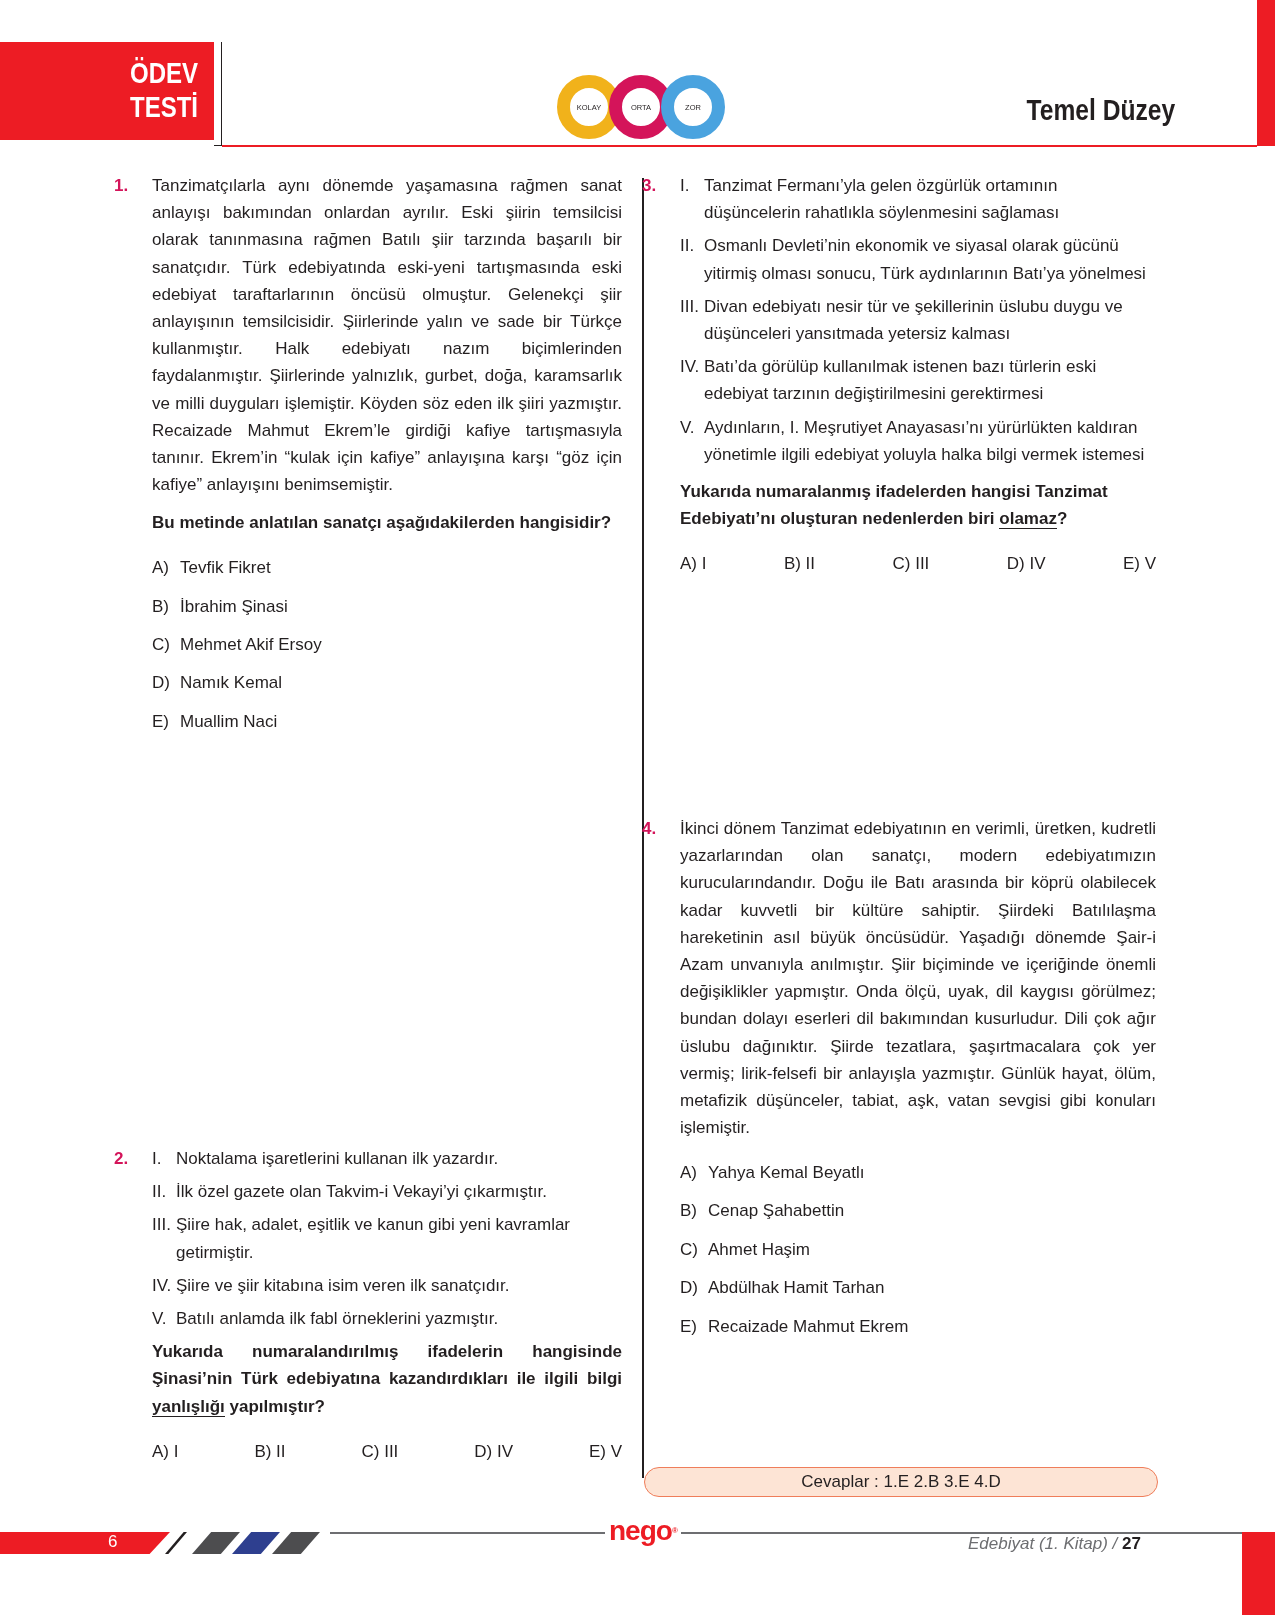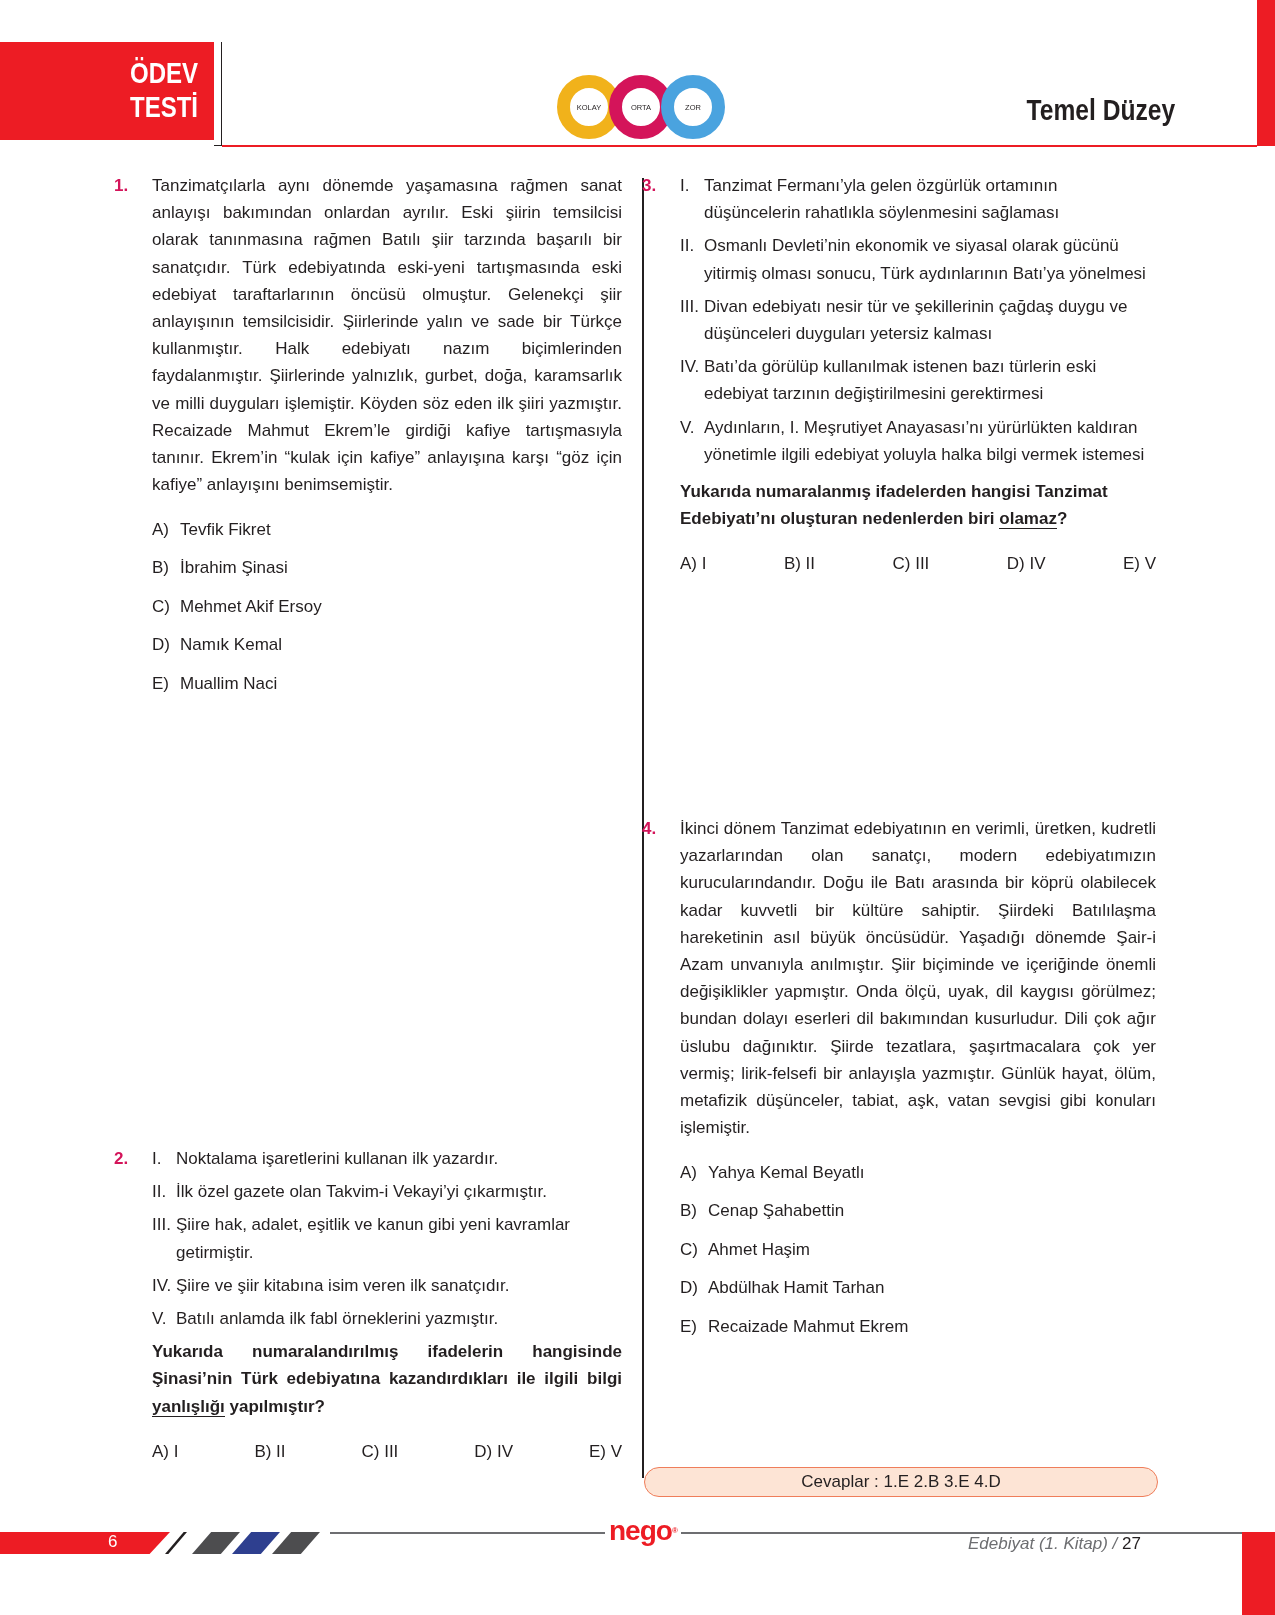--- a/index.html
+++ b/index.html
@@ -50,21 +50,21 @@
   .ft-pgl { position: absolute; left: 108px; top: 1532px; color: #fff; font-size: 17px; }
   .stripe { position: absolute; top: 1532px; width: 46px; height: 22px; clip-path: polygon(40% 0, 100% 0, 60% 100%, 0 100%); }
   .s0 { left: 165px; background: #231f20; clip-path: polygon(85% 0, 100% 0, 15% 100%, 0 100%); width: 22px; }
   .s1 { left: 192px; background: #4d4d4f; width: 48px; }
   .s2 { left: 232px; background: #2e3f8f; width: 48px; }
   .s3 { left: 272px; background: #4d4d4f; width: 48px; }
   .ft-line { position: absolute; left: 330px; top: 1532px; width: 912px; height: 1.5px; background: #6d6e71; }
   .logo { position: absolute; left: 605px; top: 1516px; height: 30px; padding: 0 4px; background: #fff; font-weight: bold; font-size: 28px; color: #ed1c24; letter-spacing: -1px; line-height: 30px; }
   .logo sup { font-size: 8px; color: #ed1c24; vertical-align: top; }
   .ft-book { position: absolute; right: 134px; top: 1534px; font-size: 17px; color: #6d6e71; font-style: italic; }
-  .ft-book b { font-style: normal; font-weight: normal; color: #231f20; }
+  .ft-book b { font-style: normal; font-weight: bold; color: #231f20; }
   .ft-right-red { position: absolute; right: 0; top: 1532px; width: 33px; height: 83px; background: #ed1c24; }
 </style>
 </head>
 <body>
 
 <div class="hdr-right-red"></div>
 <div class="hdr-red-edge"></div>
 <div class="hdr-red">
   <div class="hdr-title">
     <div>ÖDEV</div>
@@ -85,20 +85,21 @@
     </div>
 </div>
 
 <div class="level-title">Temel Düzey</div>
 
 <div class="divider"></div>
 
 <div class="q q1">
   <span class="qnum">1.</span>
   <p class="body-text">Tanzimatçılarla aynı dönemde yaşamasına rağmen sanat anlayışı bakımından onlardan ayrılır. Eski şiirin temsilcisi olarak tanınmasına rağmen Batılı şiir tarzında başarılı bir sanatçıdır. Türk edebiyatında eski-yeni tartışmasında eski edebiyat taraftarlarının öncüsü olmuştur. Gelenekçi şiir anlayışının temsilcisidir. Şiirlerinde yalın ve sade bir Türkçe kullanmıştır. Halk edebiyatı nazım biçimlerinden faydalanmıştır. Şiirlerinde yalnızlık, gurbet, doğa, karamsarlık ve milli duyguları işlemiştir. Köyden söz eden ilk şiiri yazmıştır. Recaizade Mahmut Ekrem’le girdiği kafiye tartışmasıyla tanınır. Ekrem’in “kulak için kafiye” anlayışına karşı “göz için kafiye” anlayışını benimsemiştir.</p>
+  <p class="bold" style="margin-top:11px;">Bu metinde anlatılan sanatçı aşağıdakilerden hangisidir?</p>
   <div class="opts-col" style="margin-top:12px;">
     <div class="opt">
         <span class="l">A)</span>
         <span>Tevfik Fikret</span>
       </div>
     <div class="opt">
         <span class="l">B)</span>
         <span>İbrahim Şinasi</span>
       </div>
     <div class="opt">
@@ -153,21 +154,21 @@
   <div class="roman">
       <span class="rn">I.</span>
       <span class="rt">Tanzimat Fermanı’yla gelen özgürlük ortamının düşüncelerin rahatlıkla söylenmesini sağlaması</span>
     </div>
   <div class="roman">
       <span class="rn">II.</span>
       <span class="rt">Osmanlı Devleti’nin ekonomik ve siyasal olarak gücünü yitirmiş olması sonucu, Türk aydınlarının Batı’ya yönelmesi</span>
     </div>
   <div class="roman">
       <span class="rn">III.</span>
-      <span class="rt">Divan edebiyatı nesir tür ve şekillerinin çağdaş duygu ve düşünceleri duyguları yetersiz kalması</span>
+      <span class="rt">Divan edebiyatı nesir tür ve şekillerinin üslubu duygu ve düşünceleri yansıtmada yetersiz kalması</span>
     </div>
   <div class="roman">
       <span class="rn">IV.</span>
       <span class="rt">Batı’da görülüp kullanılmak istenen bazı türlerin eski edebiyat tarzının değiştirilmesini gerektirmesi</span>
     </div>
   <div class="roman">
       <span class="rn">V.</span>
       <span class="rt">Aydınların, I. Meşrutiyet Anayasası’nı yürürlükten kaldıran yönetimle ilgili edebiyat yoluyla halka bilgi vermek istemesi</span>
     </div>
   <p class="bold" style="margin-top:10px;"><span>Yukarıda numaralanmış ifadelerden hangisi Tanzimat Edebiyatı’nı oluşturan nedenlerden biri </span><span class="u">olamaz</span><span>?</span></p>

